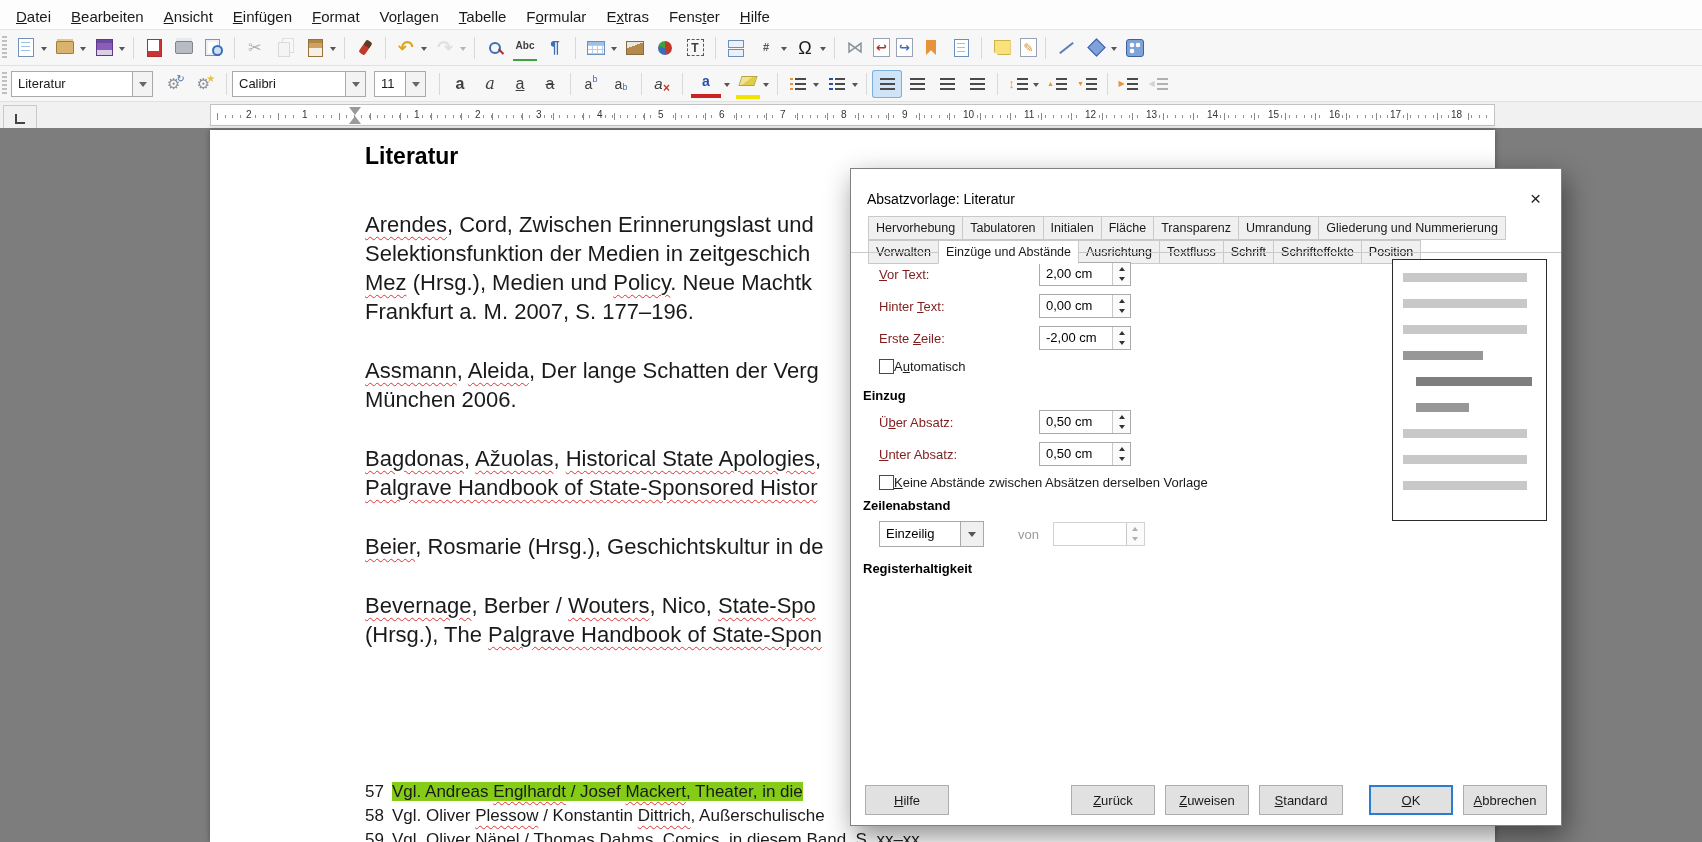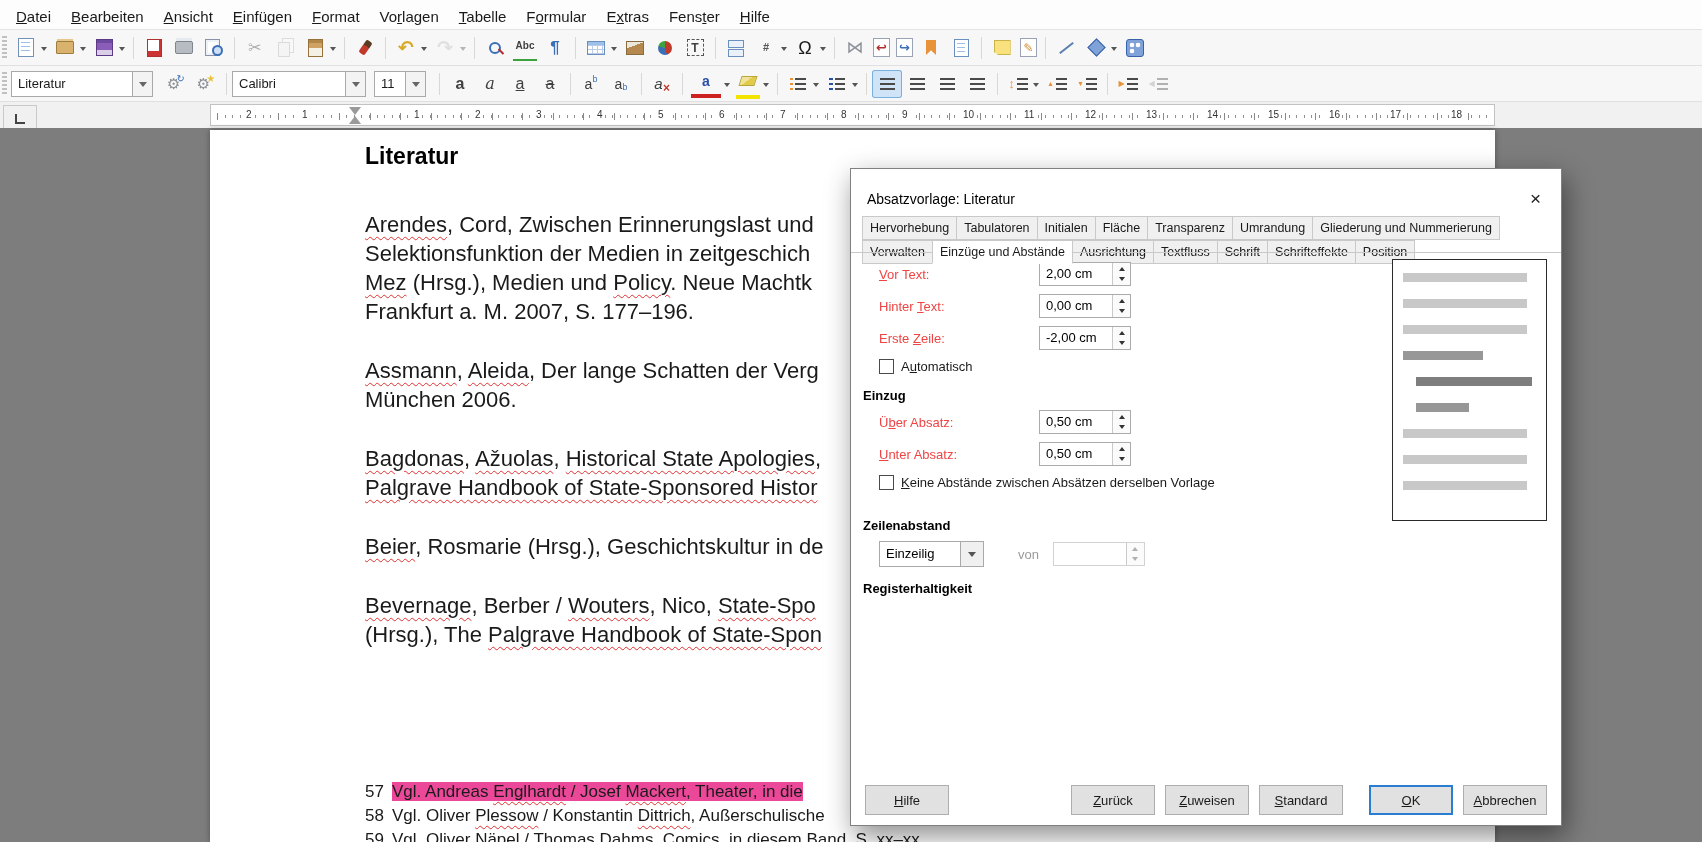--- a/index.html
+++ b/index.html
@@ -160,51 +160,51 @@
   
   .workspace{position:absolute;left:0;top:128px;width:100%;height:714px;background:#7d7d7d;}
   .page{position:absolute;left:210px;top:2px;width:1285px;height:712px;background:#fff;
     box-shadow:0 0 6px rgba(0,0,0,.35);}
   .docbody{position:absolute;left:155px;top:12px;right:30px;color:#1a1a1a;}
   .docbody h1{font-size:23px;line-height:29px;margin:0 0 39px 0;color:#000;}
   .para{margin-bottom:30px;}
   .dline{font-size:22px;line-height:29px;white-space:nowrap;}
   .sp{text-decoration:underline;text-decoration-style:wavy;text-decoration-color:#e03232;
     text-decoration-thickness:1px;text-underline-offset:4px;}
-  .hl{background:#ec4899;}
+  .hl{background:#84cc16;}
   .footnotes{position:absolute;left:155px;top:650px;right:0;font-size:17px;color:#1a1a1a;}
   .fnrow{line-height:24px;white-space:nowrap;}
   .fnum{display:inline-block;width:27px;}
 
   
   .dialog{position:absolute;left:850px;top:168px;width:712px;height:658px;background:#fff;
     border:1px solid #808080;box-sizing:border-box;box-shadow:4px 10px 26px rgba(0,0,0,.45);}
   .dtitle{height:34px;display:flex;align-items:center;padding:0 16px;margin-top:13px;}
   .dtitle .ttl{font-size:14px;color:#000;flex:1;}
   .dclose{font-size:19px;color:#222;padding:0 4px;cursor:default;}
-  .tabs{display:flex;padding-left:11px;white-space:nowrap;overflow:hidden;}
+  .tabs{display:flex;padding-left:17px;white-space:nowrap;overflow:hidden;}
   .tab{font-size:12.5px;color:#1a1a1a;padding:4px 7px;border:1px solid #c9c9c9;background:#f0f0f0;
     margin-right:-1px;position:relative;}
   .tab.active{background:#fff;border-bottom-color:#fff;z-index:2;}
   .dbody{position:absolute;left:0;right:0;top:84px;bottom:48px;border-top:1px solid #c9c9c9;
     margin-top:-1px;padding:2px 12px;box-sizing:border-box;}
   .shead{font-size:13px;font-weight:bold;color:#000;margin:10px 0 6px 0;}
   .frow{display:flex;align-items:center;height:26px;margin:6px 0 6px 16px;}
-  .frow label{width:160px;font-size:13px;color:#ef4444;}
+  .frow label{width:160px;font-size:13px;color:#7f1d1d;}
   .spin{width:92px;height:24px;border:1px solid #ababab;background:#fff;display:flex;
     box-sizing:border-box;}
   .spin .sval{flex:1;font-size:13px;padding:3px 6px;white-space:nowrap;}
   .sbtns{width:17px;border-left:1px solid #c9c9c9;display:flex;flex-direction:column;}
   .sbtns i{flex:1;display:flex;align-items:center;justify-content:center;background:#fbfbfb;}
   .sbtns .up::after{content:"";border:3px solid transparent;border-bottom:4px solid #333;margin-bottom:2px;}
   .sbtns .dn::after{content:"";border:3px solid transparent;border-top:4px solid #333;margin-top:2px;}
   .spin.dis{border-color:#d2d2d2;}
   .spin.dis .sbtns .up::after{border-bottom-color:#b0b0b0;}
   .spin.dis .sbtns .dn::after{border-top-color:#b0b0b0;}
-  .crow{display:flex;align-items:center;gap:7px;margin:8px 0 8px 16px;font-size:13px;color:#1a1a1a;}
+  .crow{display:flex;align-items:center;margin:8px 0 8px 16px;font-size:13px;color:#1a1a1a;}
   .cbox{width:13px;height:13px;border:1px solid #4a4a4a;background:#fff;flex:none;}
   .zrow{display:flex;align-items:center;margin:8px 0 8px 16px;}
   .zsel{width:105px;height:26px;border:1px solid #a9a9a9;background:#fff;display:flex;
     box-sizing:border-box;}
   .zsel .val{flex:1;font-size:13px;padding:4px 6px;}
   .zsel .cdd{width:22px;border-left:1px solid #a9a9a9;background:#f0f0f0;display:flex;
     align-items:center;justify-content:center;}
   .zsel .cdd::after{content:"";border:4px solid transparent;border-top:5px solid #555;margin-top:5px;}
   .vonlbl{font-size:13px;color:#9a9a9a;margin:0 14px 0 34px;}
   .preview{position:absolute;right:14px;top:6px;width:155px;height:262px;border:1px solid #2a2a2a;
@@ -612,21 +612,21 @@
               <i class="up"></i>
               <i class="dn"></i>
             </span>
         </div>
       </div>
       <div class="crow">
         <span class="cbox"></span>
         <span><u>K</u>eine Abstände zwischen Absätzen derselben Vorlage</span>
       </div>
 
-      <div class="shead" style="margin-top:28px;">Zeilenabstand</div>
+      <div class="shead" style="margin-top:8px;">Zeilenabstand</div>
       <div class="zrow">
         <div class="zsel">
           <span class="val">Einzeilig</span>
           <span class="cdd"></span>
         </div>
         <span class="vonlbl">von</span>
         <div class="spin dis">
           <span class="sval"></span>
           <span class="sbtns">
               <i class="up"></i>

